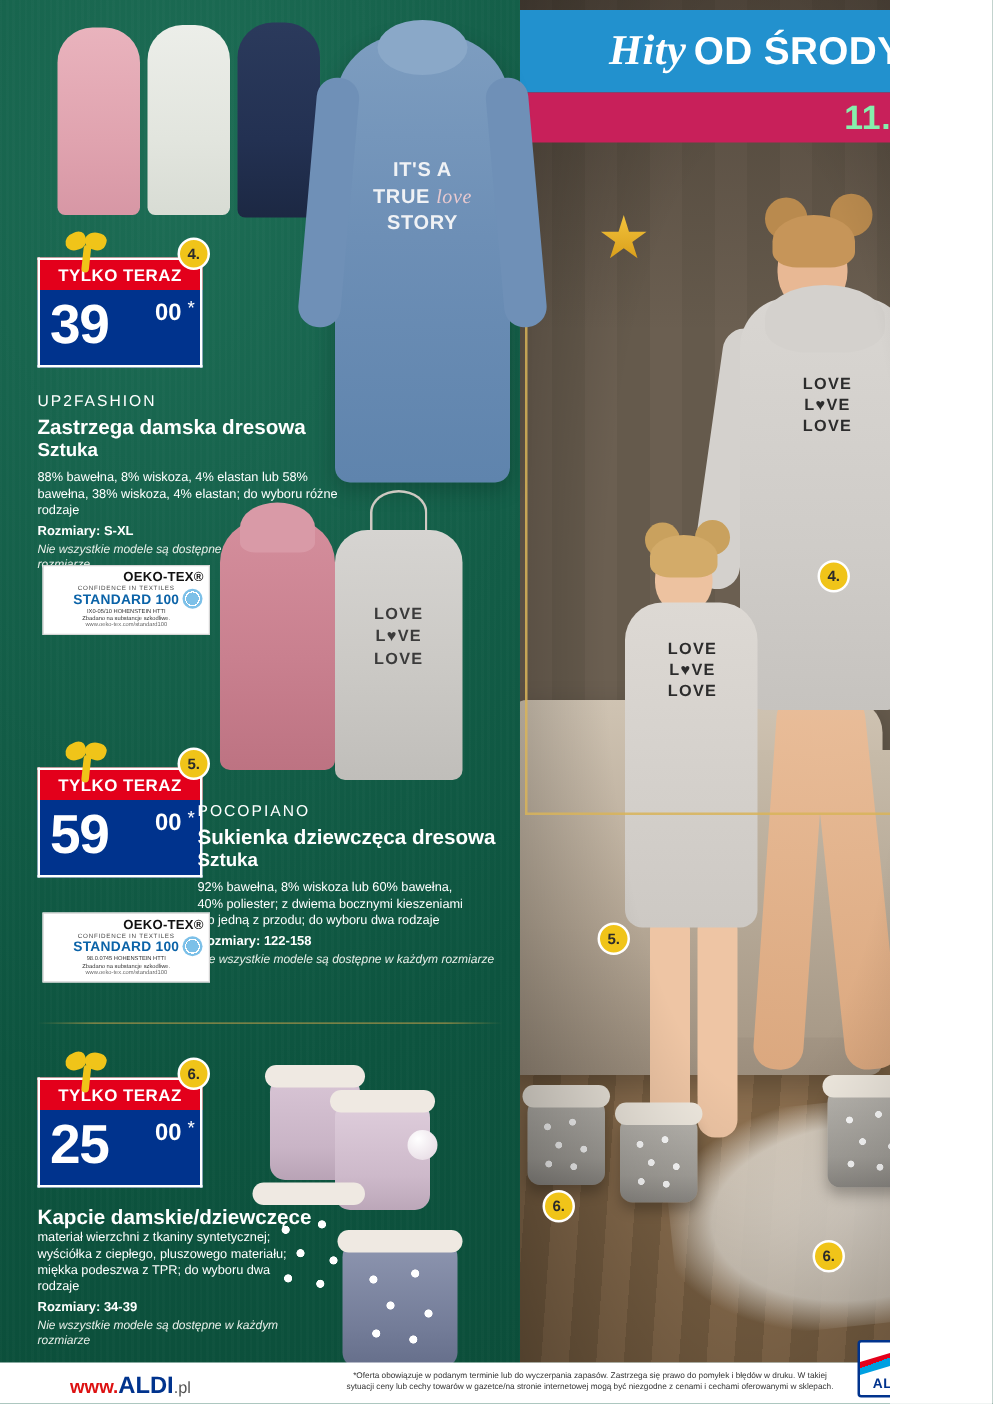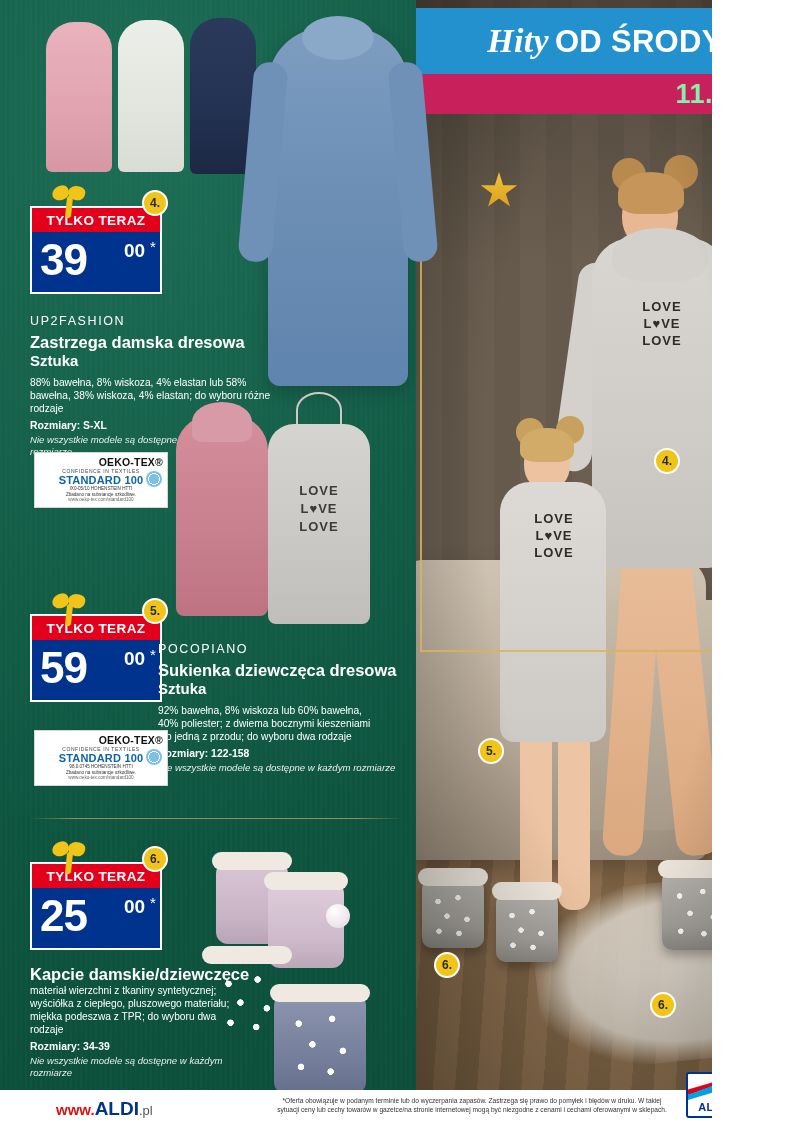--- a/index.html
+++ b/index.html
@@ -486,20 +486,26 @@
     <div class="t2">11.12</div>
   </div>
 
   <div class="dress dress-pink"></div>
   <div class="dress dress-white"></div>
   <div class="dress dress-navy"></div>
   <div class="dress dress-blue">
     <div class="sleeveL"></div>
     <div class="sleeveR"></div>
     <div class="collar"></div>
+    <div class="txt">
+      <span>IT'S A</span><br>
+      <span>TRUE</span>
+      <span class="scr">love</span><br>
+      <span>STORY</span>
+    </div>
   </div>
 
   <div class="pricebox" style="left:30px; top:206px;">
     <div class="ribbon">
       <div class="loopL"></div>
         <div class="loopR"></div>
         <div class="tail"></div>
     </div>
     <div class="numcircle" style="left:112px; top:-16px;">4.</div>
     <div class="pb-top">TYLKO TERAZ</div>

